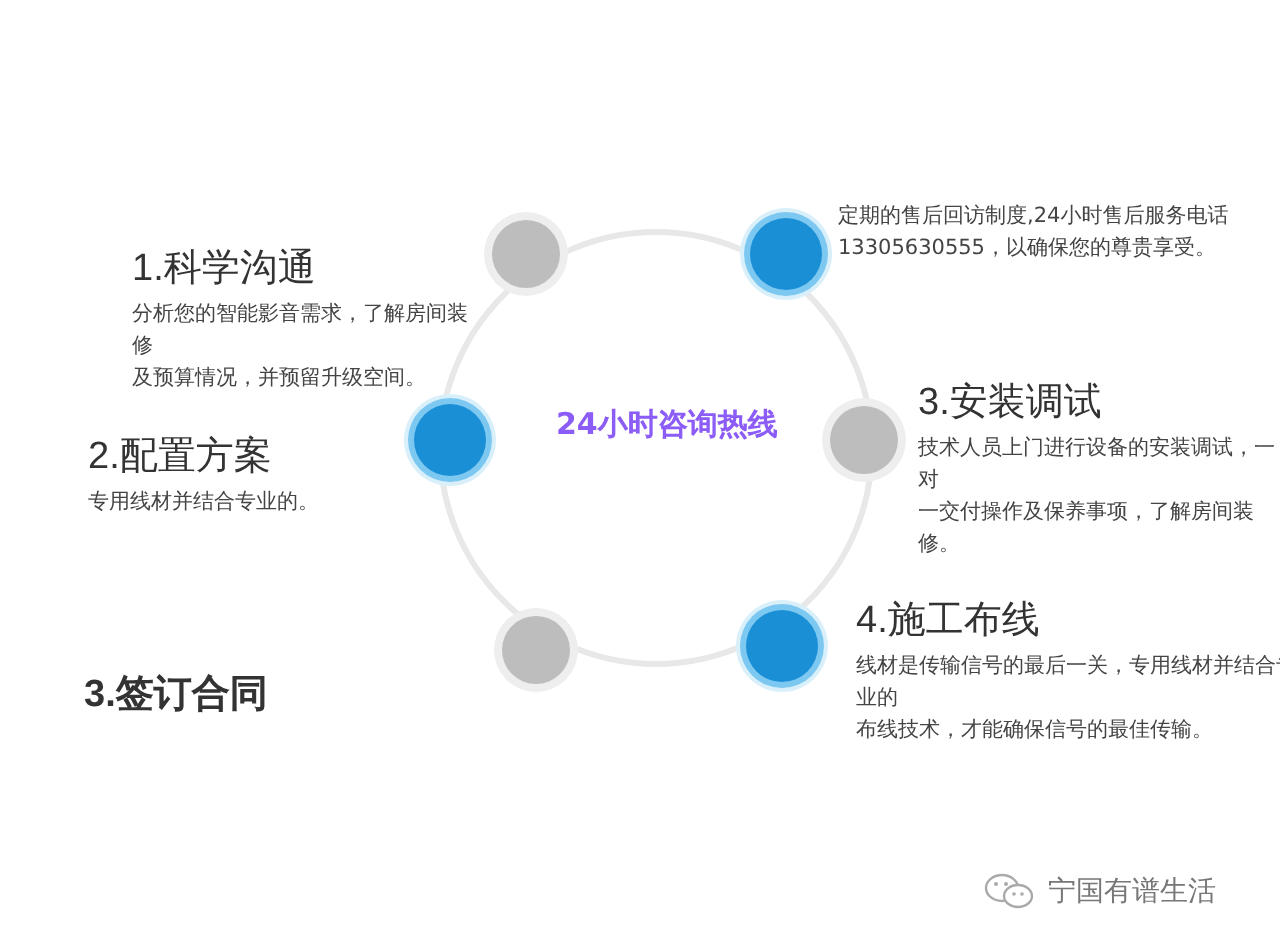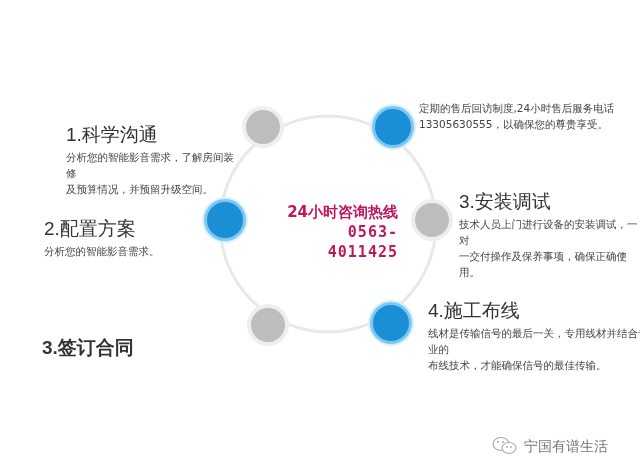--- a/index.html
+++ b/index.html
@@ -5,76 +5,75 @@
   html,body{margin:0;padding:0;background:#ffffff;}
   body{width:640px;height:473px;position:relative;overflow:hidden;font-family:"DejaVu Sans","Liberation Sans",sans-serif;}
   .ring{position:absolute;left:0;top:0;}
   .node{position:absolute;border-radius:50%;box-sizing:border-box;}
   .node.gray{width:34px;height:34px;background:#bdbdbd;box-shadow:0 0 0 4px #eeeeee;}
   .node.blue{width:36px;height:36px;background:#1a8fd6;box-shadow:0 0 0 3px #7cc8f0, 0 0 0 5px #d9f0fb;}
   .step{position:absolute;}
   .step .title{font-size:19px;color:#333;line-height:22px;white-space:nowrap;font-family:"Liberation Sans","DejaVu Sans",sans-serif;}
   .step .desc{font-size:10.5px;color:#444;line-height:16px;margin-top:3px;}
   .left .title{text-align:left;margin-top:28px;}
-  .center{position:absolute;left:278px;top:202px;width:120px;text-align:right;color:#be185d;font-weight:bold;line-height:20px;}
+  .center{position:absolute;left:278px;top:202px;width:120px;text-align:left;color:#8b5cf6;font-weight:bold;line-height:20px;}
   .center .l1{font-size:15px;}
   .center .l2{font-size:15px;letter-spacing:1px;font-family:"DejaVu Sans Mono","Liberation Mono",monospace;}
-  .wm{position:absolute;left:492px;top:436px;display:flex;align-items:flex-end;color:#777;font-size:14px;}
+  .wm{position:absolute;left:492px;top:436px;display:flex;align-items:center;color:#777;font-size:14px;}
   .wm svg{margin-right:6px;}
 </style>
 </head>
 <body>
 
 <svg class="ring" width="640" height="473">
   <circle cx="328" cy="224" r="108" fill="none" stroke="#e8e8e8" stroke-width="3"></circle>
 </svg>
 
 <div class="node gray" style="left:246px;top:110px;"></div>
 <div class="node blue" style="left:375px;top:109px;"></div>
 <div class="node blue" style="left:207px;top:202px;"></div>
 <div class="node gray" style="left:415px;top:203px;"></div>
 <div class="node gray" style="left:251px;top:308px;"></div>
 <div class="node blue" style="left:373px;top:305px;"></div>
 
 <div class="center">
   <div class="l1">24小时咨询热线</div>
-  <div class="l2">0563-4011425</div>
 </div>
 
 <div class="step left" style="left:66px;top:96px;width:170px;">
   <div class="title">1.科学沟通</div>
   <div class="desc">
     <div>分析您的智能影音需求，了解房间装修</div>
     <div>及预算情况，并预留升级空间。</div>
   </div>
 </div>
 
 <div class="step left" style="left:17px;top:190px;width:196px;padding-left:27px;">
   <div class="title">2.配置方案</div>
   <div class="desc">
-    <div>分析您的智能影音需求。</div>
+    <div>专用线材并结合专业的。</div>
   </div>
 </div>
 
 <div class="step left" style="left:42px;top:309px;width:198px;font-weight:bold;">
   <div class="title">3.签订合同</div>
 </div>
 
 <div class="step" style="left:419px;top:97px;width:200px;">
   <div class="desc">
     <div>定期的售后回访制度,24小时售后服务电话</div>
     <div>13305630555，以确保您的尊贵享受。</div>
   </div>
 </div>
 
 <div class="step" style="left:459px;top:191px;width:181px;">
   <div class="title">3.安装调试</div>
   <div class="desc">
     <div>技术人员上门进行设备的安装调试，一对</div>
-    <div>一交付操作及保养事项，确保正确使用。</div>
+    <div>一交付操作及保养事项，了解房间装修。</div>
   </div>
 </div>
 
 <div class="step" style="left:428px;top:300px;width:228px;">
   <div class="title">4.施工布线</div>
   <div class="desc">
     <div>线材是传输信号的最后一关，专用线材并结合专业的</div>
     <div>布线技术，才能确保信号的最佳传输。</div>
   </div>
 </div>

